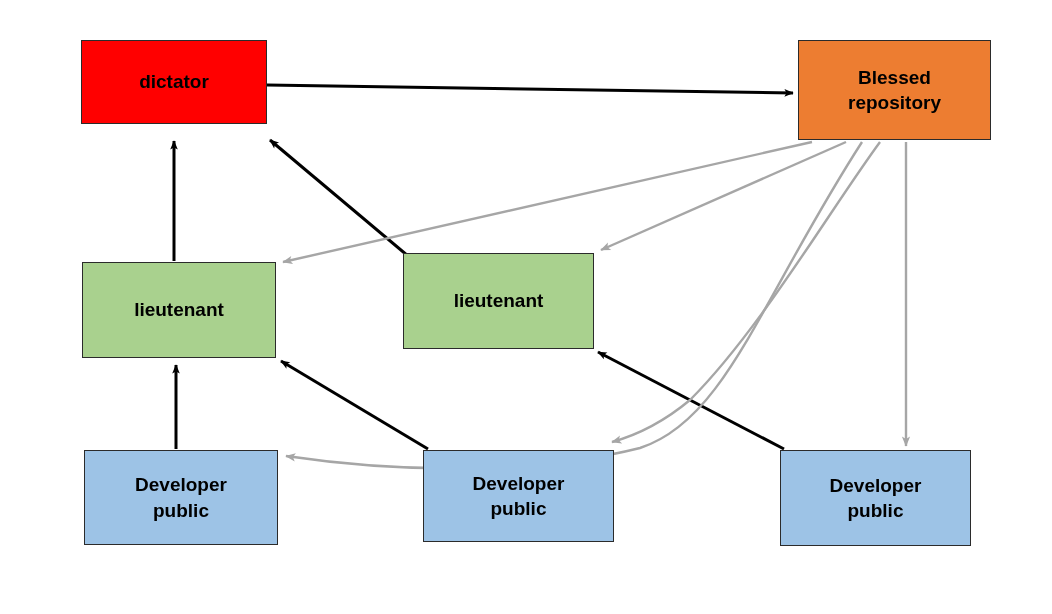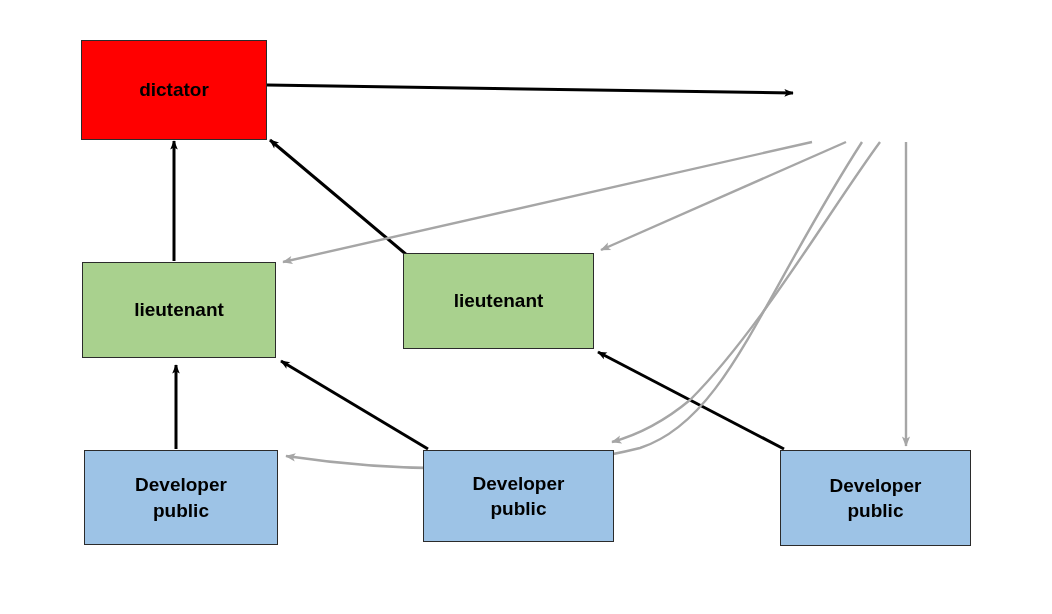--- a/index.html
+++ b/index.html
@@ -39,21 +39,21 @@
     line-height: 1.32;
     z-index: 3;
   }
   .node-label {
     display: block;
     white-space: pre-line;
     padding: 0 6px;
   }
   .node-dictator {
     left: 81px; top: 40px;
-    width: 186px; height: 100px;
+    width: 186px; height: 84px;
     background: #ff0000;
     font-size: 19px;
   }
   .node-repo {
     left: 798px; top: 40px;
     width: 193px; height: 100px;
     background: #ed7d31;
     font-size: 19px;
   }
   .node-lt1 {
@@ -122,20 +122,24 @@
 
     <path d="M 880,142 C 830,210 760,330 690,400 C 660,425 630,437 612,442" fill="none" stroke="#a6a6a6" stroke-width="2.4" marker-end="url(#arrow-gray)"></path>
 
     <line x1="906" y1="142" x2="906" y2="446" stroke="#a6a6a6" stroke-width="2.4" marker-end="url(#arrow-gray)"></line>
   </svg>
 
   <div class="node node-dictator">
     <span class="node-label">dictator</span>
   </div>
 
+  <div class="node node-repo">
+    <span class="node-label">Blessed
+repository</span>
+  </div>
 
   <div class="node node-lt1">
     <span class="node-label">lieutenant</span>
   </div>
 
   <div class="node node-lt2">
     <span class="node-label">lieutenant</span>
   </div>
 
   <div class="node node-dev1">

